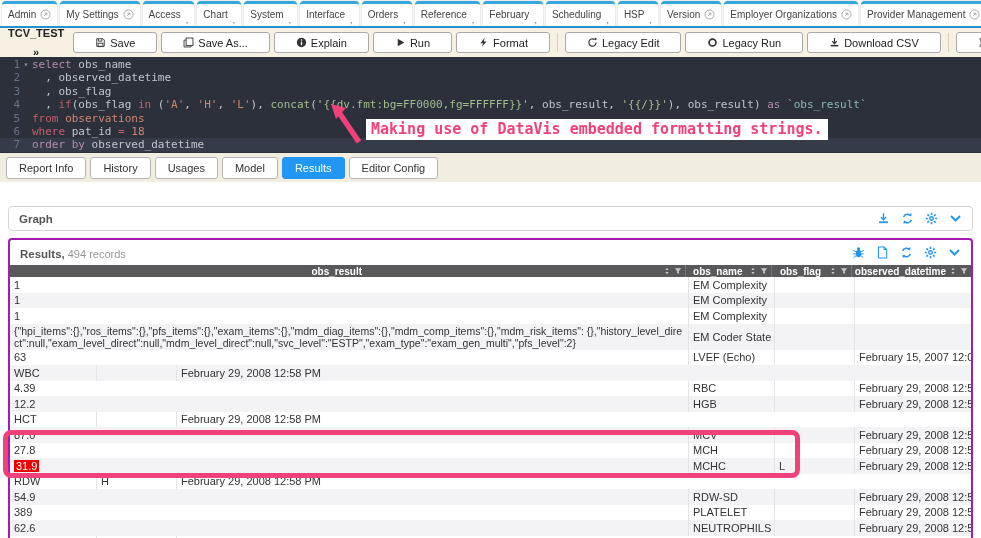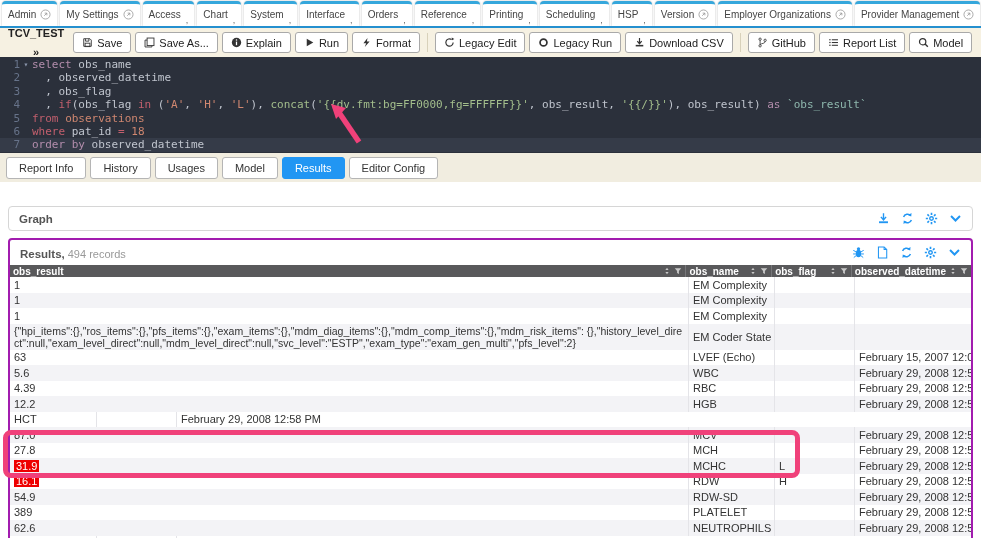--- a/index.html
+++ b/index.html
@@ -16,21 +16,21 @@
   .ext-ic{width:11px;height:11px;color:#9a9a9a;display:inline-flex;}
   .ext-ic svg{width:11px;height:11px;}
   .caret{font-size:9px;color:#666;align-self:flex-end;line-height:6px;margin-left:1px;}
   
   .toolbar{background:#f6f1e2;height:29px;display:flex;align-items:center;gap:4px;
            padding:0 5px;box-sizing:border-box;}
   .tb-label{font-size:11px;font-weight:bold;color:#222;margin:0 5px 0 3px;
             display:inline-flex;gap:7px;align-items:center;flex-direction:column;}
   .tb-label .exp{cursor:pointer;}
   .btn{background:#fff;border:1px solid #a9a9a9;border-radius:3px;height:21px;
-       display:inline-flex;align-items:center;gap:4px;padding:0 8px;
+       display:inline-flex;align-items:center;gap:4px;padding:0 21px;
        font-size:11px;color:#222;box-sizing:border-box;cursor:pointer;flex:none;}
   .btn .bic{width:11px;height:11px;display:inline-flex;color:#333;}
   .btn .bic svg{width:11px;height:11px;}
   .tb-sep{width:1px;height:19px;background:#d8d1ba;margin:0 3px;flex:none;}
   
   .editor{background:#2b303b;height:95px;position:relative;overflow:hidden;
           font-family:"DejaVu Sans Mono",monospace;font-size:11px;line-height:13.4px;
           padding-top:1px;cursor:text;}
   .cline{display:flex;white-space:pre;}
   .cline.active{background:#353b48;}
@@ -60,21 +60,21 @@
   .panel-icons{display:flex;gap:11px;align-items:center;color:var(--accent);}
   .pic{width:13px;height:13px;display:inline-flex;cursor:pointer;}
   .pic svg{width:13px;height:13px;}
   .results-wrap{border:2px solid #a21caf;border-radius:4px 4px 0 0;margin-top:7px;overflow:hidden;}
   .results-head{height:25px;display:flex;align-items:center;justify-content:space-between;
                 padding:0 10px;box-sizing:border-box;}
   
   .tbl-head{display:flex;background:#59595b;color:#fff;height:12px;align-items:center;
             font-size:10px;font-weight:bold;}
   .th{display:flex;align-items:center;gap:3px;height:100%;padding:0 3px;
-      border-left:1px solid #77777a;box-sizing:border-box;cursor:pointer;}
+      border-left:1px solid #77777a;box-sizing:border-box;cursor:pointer;text-align:center;}
   .th:first-child{border-left:none;}
   .th .lbl{flex:1;overflow:hidden;white-space:nowrap;}
   .hic{width:8px;height:8px;display:inline-flex;color:#c9c9c9;cursor:pointer;flex:none;}
   .hic svg{width:8px;height:8px;}
   .c0{width:678px;}.c1{width:86px;}.c2{width:80px;}.c3{width:121px;flex:1;}
   .tr{display:flex;font-size:11px;color:#333;height:15.5px;align-items:stretch;}
   .tr.tall{height:26px;}
   .tr:nth-child(even){background:#f3f3f6;}
   .td{display:flex;align-items:center;padding:0 4px;border-left:1px solid #e4e4e8;
       box-sizing:border-box;overflow:hidden;white-space:nowrap;}
@@ -129,21 +129,21 @@
       </div>
       <div class="nav-tab">
         <span>Orders</span>
         <span class="caret">,</span>
       </div>
       <div class="nav-tab">
         <span>Reference</span>
         <span class="caret">,</span>
       </div>
       <div class="nav-tab">
-        <span>Printing</span>
+        <span>February</span>
         <span class="caret">,</span>
       </div>
       <div class="nav-tab">
         <span>Scheduling</span>
         <span class="caret">,</span>
       </div>
       <div class="nav-tab">
         <span>HSP</span>
         <span class="caret">,</span>
       </div>
@@ -300,20 +300,21 @@
       <div class="cline"><span class="gut">6</span><span class="fold"> </span><span><span class="tok-kw2">where </span><span class="tok-pl">pat_id </span><span class="tok-kw2">= </span><span class="tok-atom">18</span></span></div>
       <div class="cline active"><span class="gut">7</span><span class="fold"> </span><span><span class="tok-kw">order by </span><span class="tok-pl">observed_datetime</span></span></div>
     </div>
 
   <div class="ann-arrow">
     <svg viewBox="0 0 36 42">
       <path d="M1 1 L16 5 L6 16 Z" fill="currentColor"></path>
       <path d="M8 8 L29 39" stroke="currentColor" stroke-width="5.5" fill="none"></path>
     </svg>
   </div>
+  <div class="ann-text">Making use of DataVis embedded formatting strings.</div>
 
   <div class="tabrow" id="tabrow">
       <div class="rtab">Report Info</div>
       <div class="rtab">History</div>
       <div class="rtab">Usages</div>
       <div class="rtab">Model</div>
       <div class="rtab active">Results</div>
       <div class="rtab">Editor Config</div>
     </div>
 
@@ -476,21 +477,20 @@
             <div class="td c2"></div>
             <div class="td c3"></div>
           </div>
           <div class="tr">
             <div class="td c0">63</div>
             <div class="td c1">LVEF (Echo)</div>
             <div class="td c2"></div>
             <div class="td c3">February 15, 2007 12:00 AM</div>
           </div>
           <div class="tr">
-            <div class="td c0">5.6</div>
             <div class="td c1">WBC</div>
             <div class="td c2"></div>
             <div class="td c3">February 29, 2008 12:58 PM</div>
           </div>
           <div class="tr">
             <div class="td c0">4.39</div>
             <div class="td c1">RBC</div>
             <div class="td c2"></div>
             <div class="td c3">February 29, 2008 12:58 PM</div>
           </div>
@@ -519,23 +519,20 @@
           </div>
           <div class="tr">
             <div class="td c0">
               <span class="chip">31.9</span>
             </div>
             <div class="td c1">MCHC</div>
             <div class="td c2">L</div>
             <div class="td c3">February 29, 2008 12:58 PM</div>
           </div>
           <div class="tr">
-            <div class="td c0">
-              <span class="chip">16.1</span>
-            </div>
             <div class="td c1">RDW</div>
             <div class="td c2">H</div>
             <div class="td c3">February 29, 2008 12:58 PM</div>
           </div>
           <div class="tr">
             <div class="td c0">54.9</div>
             <div class="td c1">RDW-SD</div>
             <div class="td c2"></div>
             <div class="td c3">February 29, 2008 12:58 PM</div>
           </div>

